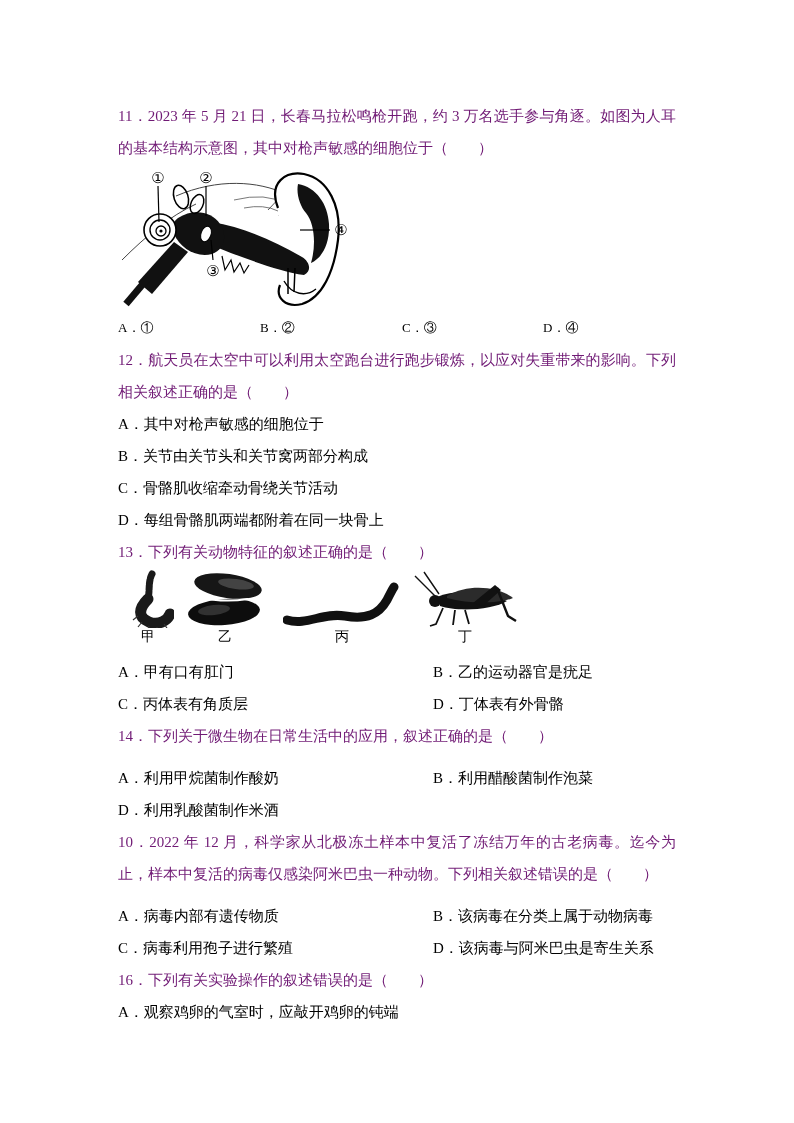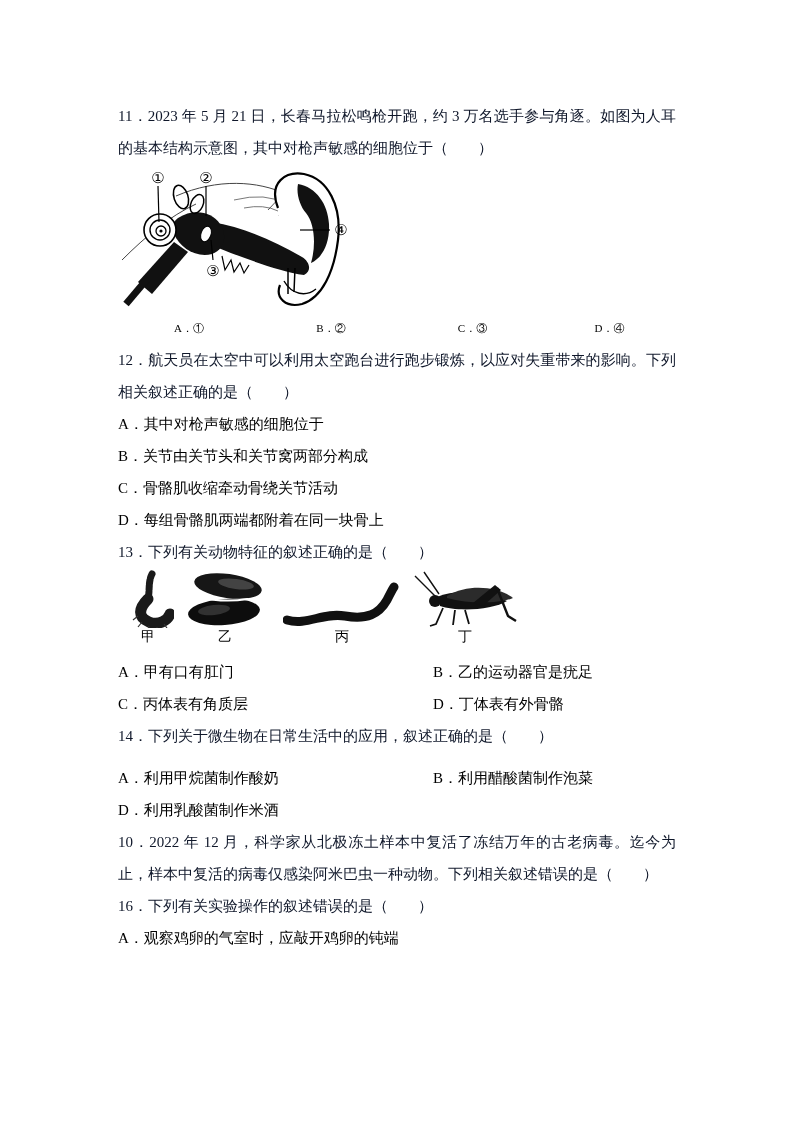--- a/index.html
+++ b/index.html
@@ -9,27 +9,27 @@
     font-family: "Liberation Serif", "DejaVu Serif", serif;
     color: #000000;
     position: relative;
     overflow: hidden;
   }
   .page { padding: 100px 118px 0 118px; }
   .stem {
     font-size: 15px;
     line-height: 32px;
     text-align: justify;
-    color: #0f172a;
+    color: #701a75;
   }
   .opts1 > div { font-size: 15px; line-height: 32px; }
   .opts4 {
     display: grid;
     grid-template-columns: 142px 142px 141px auto;
-    font-size: 11px; line-height: 32px; text-align: center;
+    font-size: 13px; line-height: 32px;
   }
   .opts2 {
     display: grid;
     grid-template-columns: 315px auto;
     font-size: 15px; line-height: 32px; margin-top: 10px;
   }
   figure.ear-fig { height: 148px; margin: 0; }
   figure.animals-fig {
     height: 78px; margin: 0;
     display: flex; align-items: flex-end;
@@ -172,20 +172,26 @@
     <p class="stem">14．下列关于微生物在日常生活中的应用，叙述正确的是（　　）</p>
     <div class="opts2">
       <span>A．利用甲烷菌制作酸奶</span>
       <span>B．利用醋酸菌制作泡菜</span>
       <span>D．利用乳酸菌制作米酒</span>
     </div>
   </section>
 
   <section>
     <p class="stem">10．2022 年 12 月，科学家从北极冻土样本中复活了冻结万年的古老病毒。迄今为止，样本中复活的病毒仅感染阿米巴虫一种动物。下列相关叙述错误的是（　　）</p>
+    <div class="opts2">
+      <span>A．病毒内部有遗传物质</span>
+      <span>B．该病毒在分类上属于动物病毒</span>
+      <span>C．病毒利用孢子进行繁殖</span>
+      <span>D．该病毒与阿米巴虫是寄生关系</span>
+    </div>
   </section>
 
   <section>
     <p class="stem">16．下列有关实验操作的叙述错误的是（　　）</p>
     <div class="opts1">
       <div>A．观察鸡卵的气室时，应敲开鸡卵的钝端</div>
     </div>
   </section>
 
 </div>

